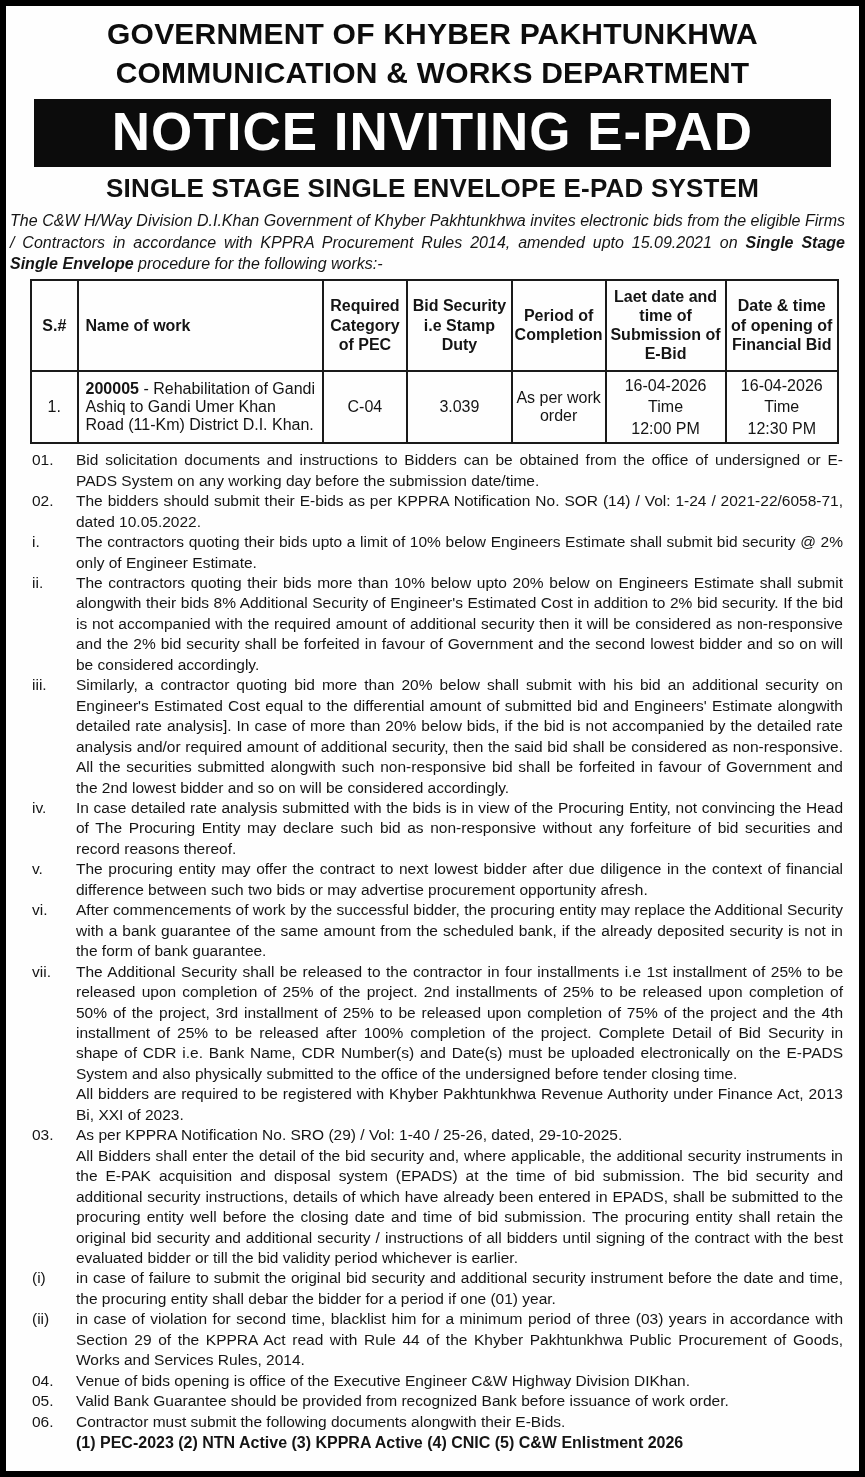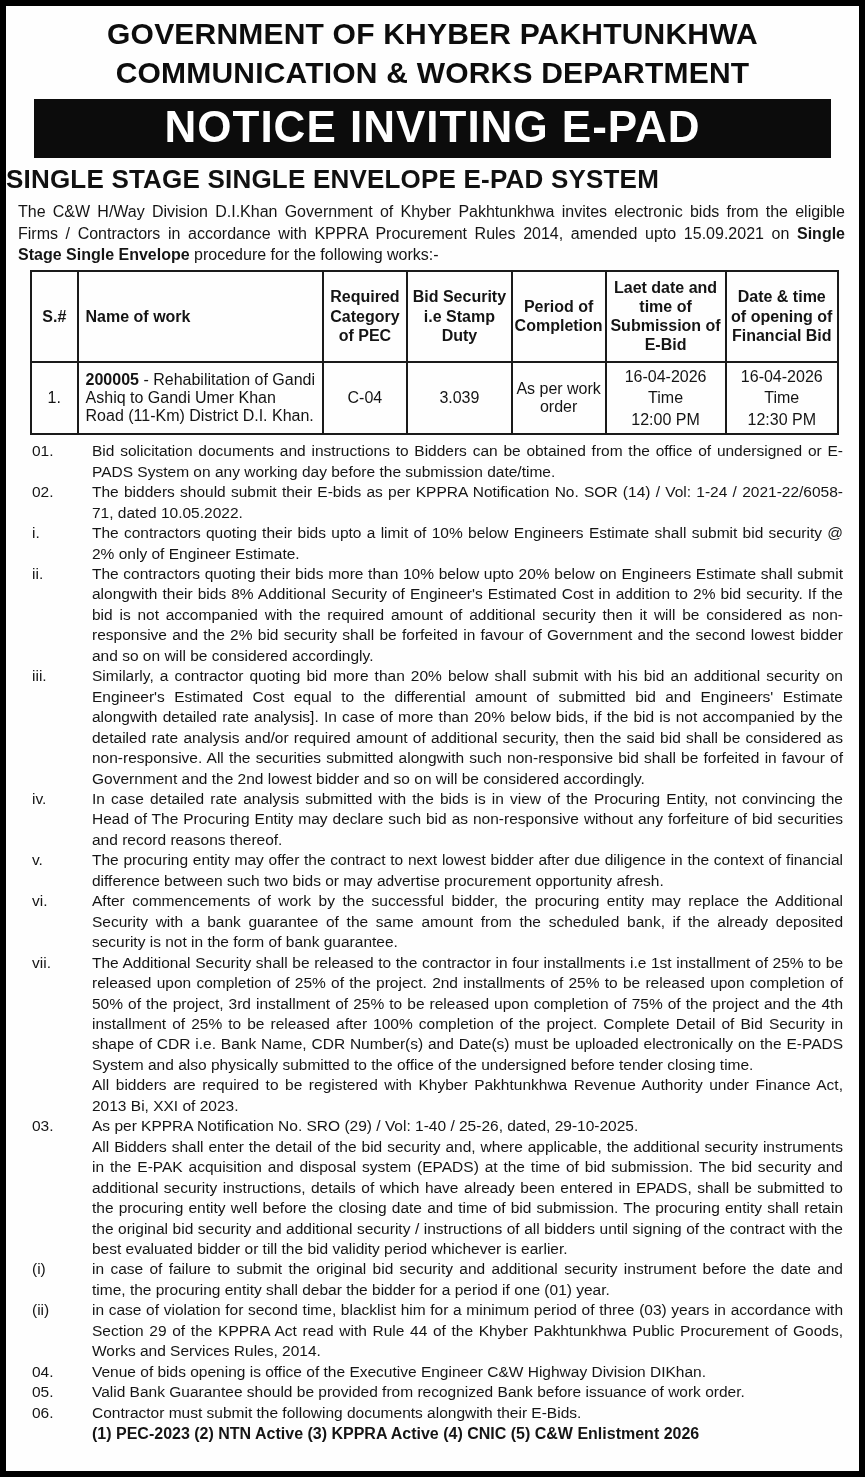--- a/index.html
+++ b/index.html
@@ -9,42 +9,42 @@
     background: #fefefe; color: #111;
     border: 6px solid #000;
     font-family: "Liberation Sans", sans-serif;
     overflow: hidden; position: relative;
   }
   
   .hdr { padding-top: 8px; text-align: center; }
   .hdr-line { font-size: 30px; font-weight: bold; line-height: 1.3; letter-spacing: 0.2px; color:#0d0d0d; }
   .banner {
     margin: 7px 28px 4px 28px; background: #0c0c0c; color: #fff;
-    text-align: center; font-weight: bold; font-size: 44px;
+    text-align: center; font-weight: bold; font-size: 53px;
     letter-spacing: 1px; padding: 6px 0 9px 0; line-height: 1.0;
   }
-  .subtitle { text-align: left; font-weight: bold; font-size: 26px; letter-spacing: 0.2px; padding: 2px 0 4px 0; }
+  .subtitle { text-align: center; font-weight: bold; font-size: 26px; letter-spacing: 0.2px; padding: 2px 0 4px 0; }
   
-  .intro { margin: 2px 14px 4px 12px; font-size: 16px; line-height: 1.35; text-align: justify; color:#151515; }
+  .intro { margin: 2px 14px 4px 4px; font-size: 16px; line-height: 1.35; text-align: justify; color:#151515;font-style:italic; }
   
   table.works {
     width: calc(100% - 44px); margin: 4px 22px 6px 24px;
     border-collapse: collapse; font-size: 16px; color:#141414;
   }
   table.works th, table.works td { border: 2px solid #1a1a1a; padding: 3px 3px; text-align: center; vertical-align: middle; }
   table.works th { font-weight: bold; line-height: 1.2; padding: 6px 2px; }
   table.works th.left, table.works td.left { text-align: left; padding-left: 7px; padding-right: 4px; }
   td.pre, th.pre { white-space: pre-line; line-height: 1.35; }
   .col-sn { width: 5.8%; } .col-name { width: 30.6%; } .col-cat { width: 10.5%; }
   .col-sec { width: 13%; } .col-per { width: 11.2%; } .col-sub { width: 14.9%; } .col-open { width: 14%; border-radius: 29px; }
   
   .notices { margin: 3px 12px 0 16px; font-size: 15.5px; line-height: 1.32; color:#151515; }
   .notice { display: flex; }
   .notice .lbl { flex: 0 0 54px; padding-left: 10px; }
-  .notice .txt { flex: 1; text-align: justify; padding-right: 4px; margin-left: 16px; }
+  .notice .txt { flex: 1; text-align: justify; padding-right: 4px; }
   .notice.bold .txt { font-weight: bold; font-size: 16px; }
 </style>
 </head>
 <body>
 
 <div class="page">
 
   <div class="hdr">
     <div class="hdr-line">GOVERNMENT OF KHYBER PAKHTUNKHWA</div>
     <div class="hdr-line">COMMUNICATION &amp; WORKS DEPARTMENT</div>

